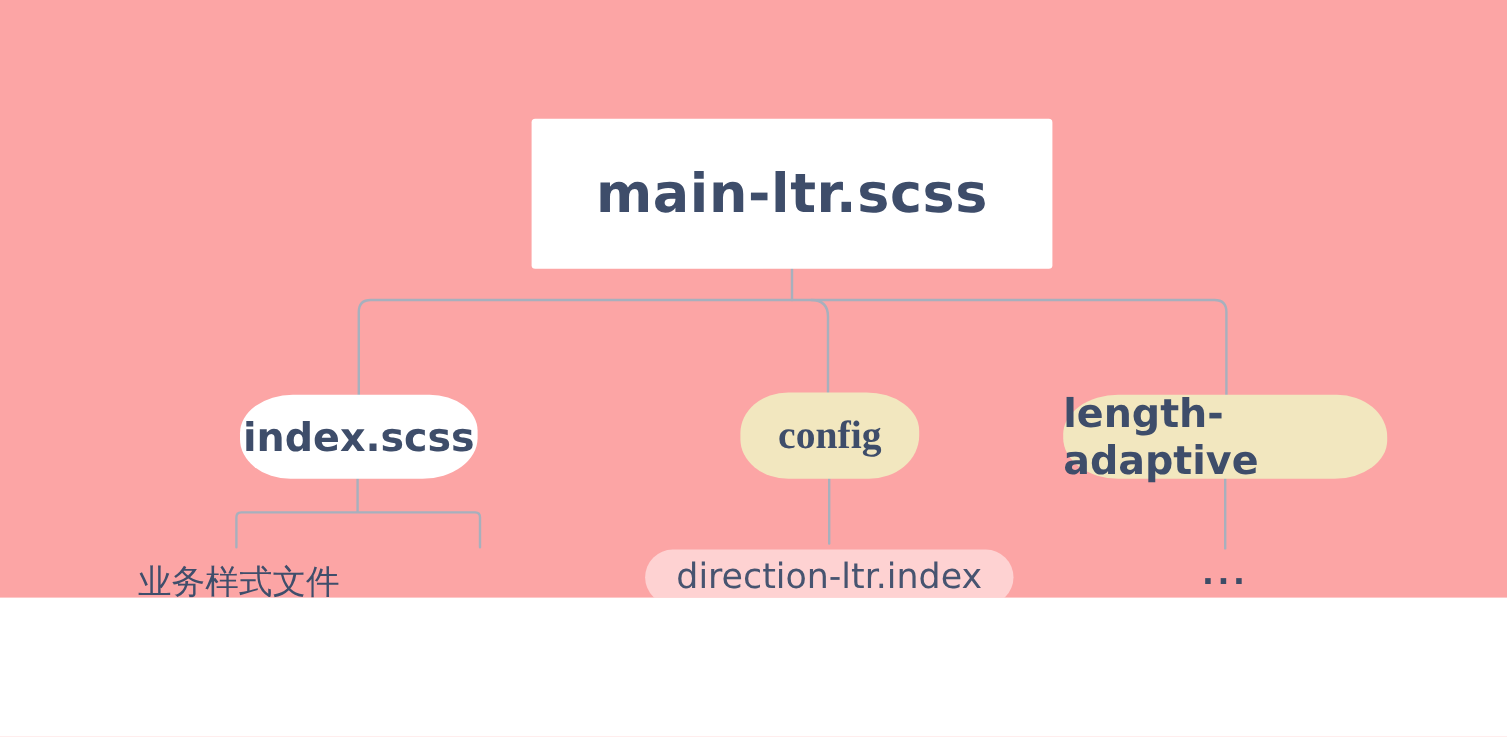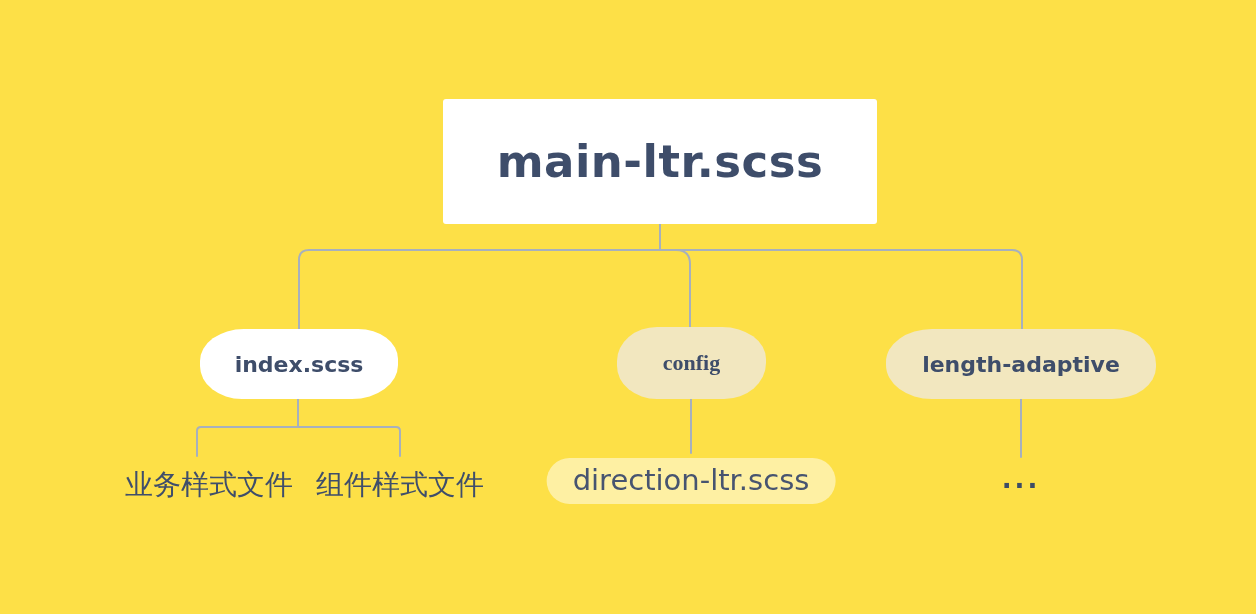--- a/index.html
+++ b/index.html
@@ -1,22 +1,22 @@
 <!DOCTYPE html>
 <html><head>
 <meta charset="utf-8">
 <style>
   html, body { margin: 0; padding: 0; }
   body { font-family: "DejaVu Sans", "Liberation Sans", sans-serif; }
 
   .canvas {
     position: relative;
     width: 1256px;
-    height: 614px;
-    background: #fde047;
+    height: 498px;
+    background: #fca5a5;
     overflow: hidden;
   }
 
   .connectors {
     position: absolute;
     left: 0; top: 0;
     width: 1256px; height: 614px;
     z-index: 1;
   }
 
@@ -34,21 +34,21 @@
   .root-box {
     left: 443px; top: 99px;
     width: 434px; height: 125px;
     background: #ffffff;
     border-radius: 3px;
     font-size: 45px;
     letter-spacing: 0.5px;
   }
 
   .blob {
-    font-size: 22px;
+    font-size: 33px;
   }
 
   .blob-white { background: #ffffff; }
   .blob-cream { background: #f2e7bf; }
 
   .blob-index {
     left: 200px; top: 329px;
     width: 198px; height: 70px;
     border-radius: 44px 40px 46px 42px / 32px 30px 34px 33px;
   }
@@ -69,21 +69,21 @@
 
   .leaf {
     position: absolute;
     z-index: 2;
     transform: translateX(-50%);
     color: #3f4e6b;
     font-size: 28px;
     white-space: nowrap;
   }
 
-  .leaf-cjk-1 { left: 209px; top: 466px; font-family: Liberation Mono, monospace; }
+  .leaf-cjk-1 { left: 199px; top: 466px; font-family: Liberation Mono, monospace; }
   .leaf-cjk-2 { left: 400px; top: 466px; }
 
   .leaf-direction {
     left: 691px; top: 458px;
     color: #475470;
     font-size: 29px;
     background: rgba(255, 255, 255, 0.5);
     padding: 5px 26px 7px 26px;
     border-radius: 24px;
   }
@@ -124,19 +124,18 @@
   <div class="node blob blob-cream blob-config">
     <span>config</span>
   </div>
 
   <div class="node blob blob-cream blob-length">
     <span>length-adaptive</span>
   </div>
 
   <div class="leaf leaf-cjk-1">业务样式文件</div>
 
-  <div class="leaf leaf-cjk-2">组件样式文件</div>
 
-  <div class="leaf leaf-direction">direction-ltr.scss</div>
+  <div class="leaf leaf-direction">direction-ltr.index</div>
 
   <div class="leaf leaf-dots">...</div>
 
 </div>
 
 </body></html>

